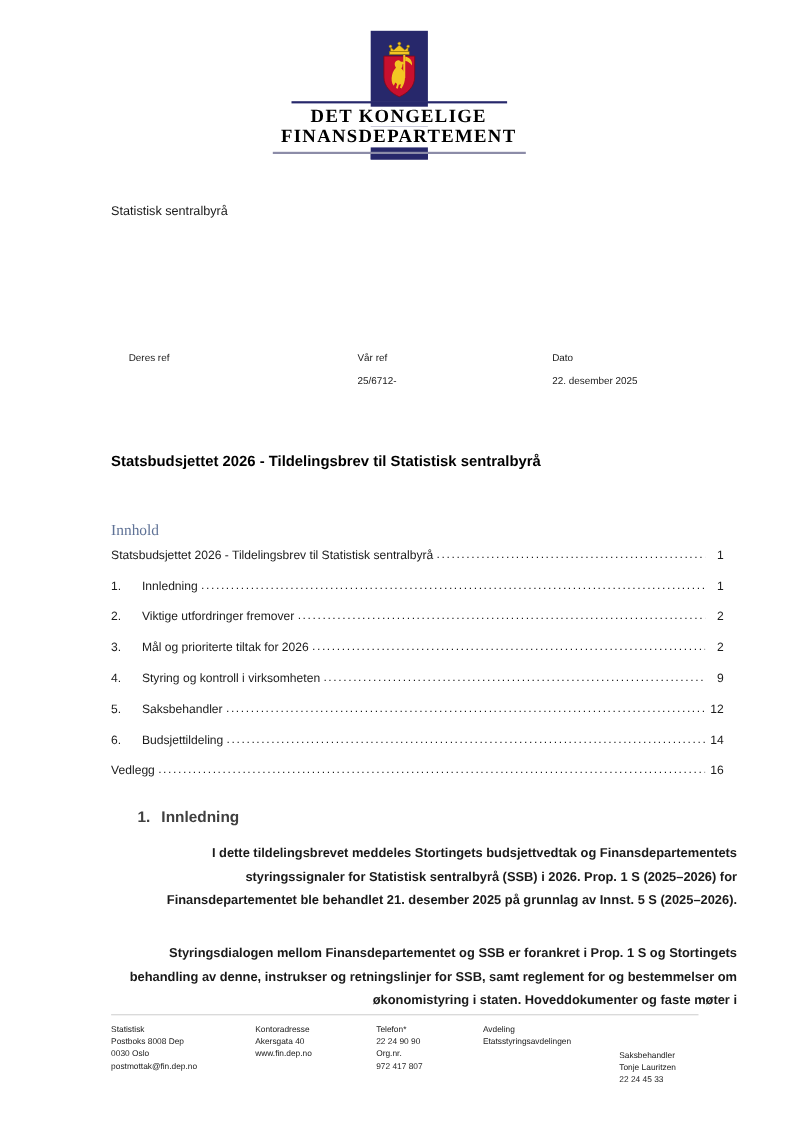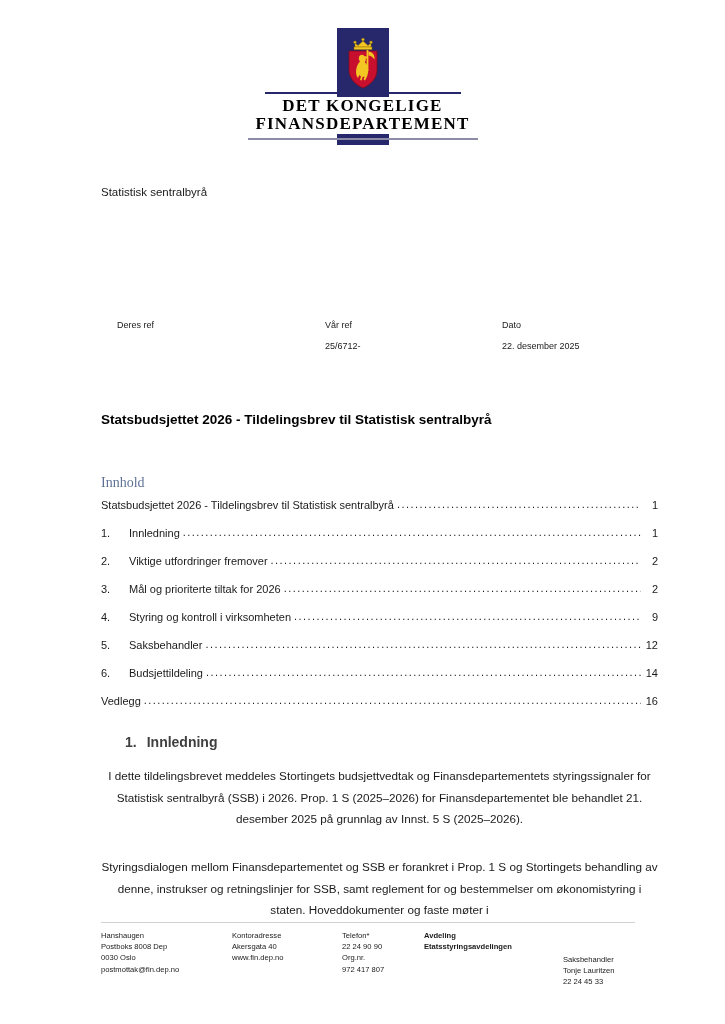--- a/index.html
+++ b/index.html
@@ -205,26 +205,27 @@
     top: 734px;
     left: 24px;
     font-size: 14px;
     font-weight: bold;
     color: #404040;
   }
   .sec-heading .sec-num { margin-right: 10px; }
 
   .para {
     position: absolute;
-    left: 0;
+    left: 12px;
     width: 557px;
     font-size: 11.7px;
     line-height: 21.5px;
     color: #1a1a1a;
-    text-align: center;
+    text-align: right;
+    font-weight: bold;
   }
   .para-1 { top: 765px; }
   .para-2 { top: 856px; }
 
   
   .footer-rule {
     position: absolute;
     left: 101px;
     top: 922px;
     width: 534px;
@@ -237,21 +238,21 @@
     top: 930px;
     width: 557px;
     font-size: 7.6px;
     line-height: 11.2px;
     color: #1a1a1a;
   }
   .fcol { position: absolute; top: 0; }
   .fcol-post { left: 0; }
   .fcol-office { left: 131px; }
   .fcol-phone { left: 241px; }
-  .fcol-dept { left: 323px; font-weight: bold; }
+  .fcol-dept { left: 338px; }
   .fcol-case { left: 462px; margin-top: 24px; }
   .fline { white-space: nowrap; }
 </style>
 </head>
 <body>
 
 <div class="page">
 
   <div class="logo-block">
     <div class="logo-shieldwrap">
@@ -371,21 +372,21 @@
     </div>
 
     <div class="para para-1">I dette tildelingsbrevet meddeles Stortingets budsjettvedtak og Finansdepartementets styringssignaler for Statistisk sentralbyrå (SSB) i 2026. Prop. 1 S (2025–2026) for Finansdepartementet ble behandlet 21. desember 2025 på grunnlag av Innst. 5 S (2025–2026).</div>
     <div class="para para-2">Styringsdialogen mellom Finansdepartementet og SSB er forankret i Prop. 1 S og Stortingets behandling av denne, instrukser og retningslinjer for SSB, samt reglement for og bestemmelser om økonomistyring i staten. Hoveddokumenter og faste møter i</div>
 
   </div>
 
   <div class="footer-rule"></div>
   <div class="footer">
     <div class="fcol fcol-post">
-      <div class="fline">Hanshaugen</div>
+      <div class="fline">Statistisk</div>
       <div class="fline">Postboks 8008 Dep</div>
       <div class="fline">0030 Oslo</div>
       <div class="fline">postmottak@fin.dep.no</div>
     </div>
     <div class="fcol fcol-office">
       <div class="fline">Kontoradresse</div>
       <div class="fline">Akersgata 40</div>
       <div class="fline"></div>
       <div class="fline">www.fin.dep.no</div>
     </div>

